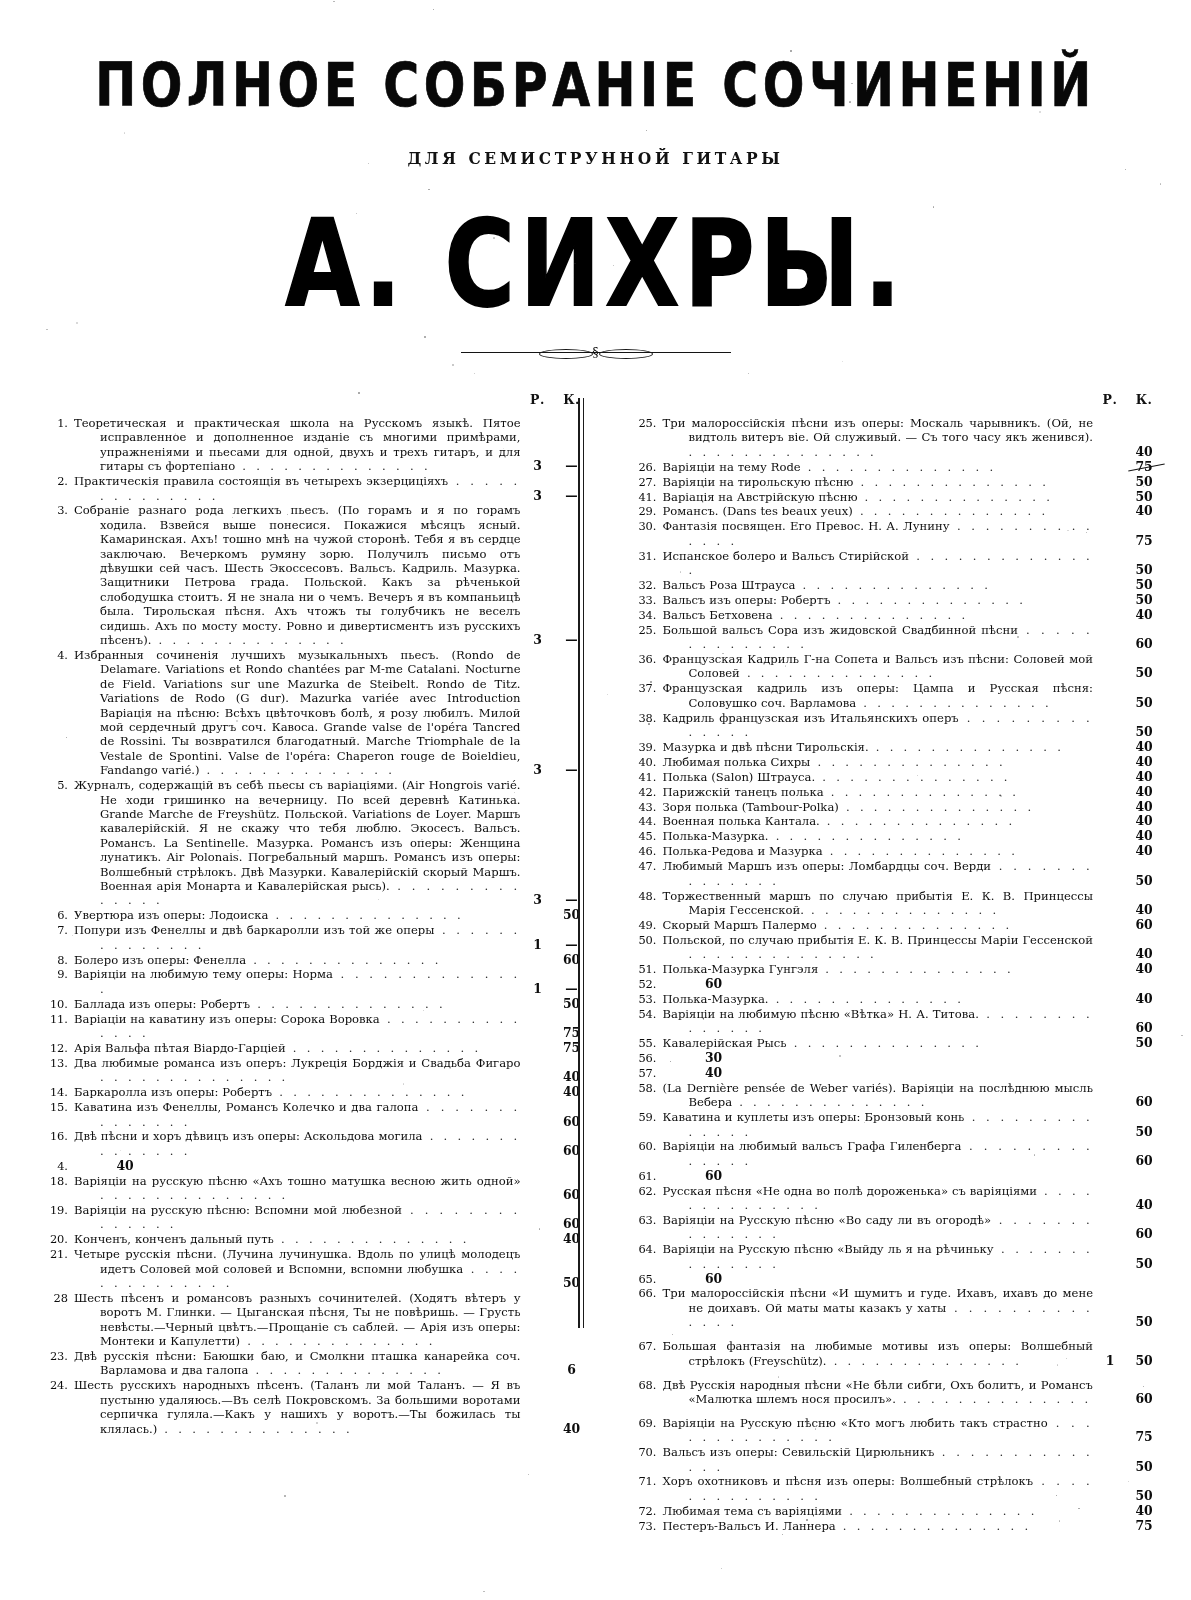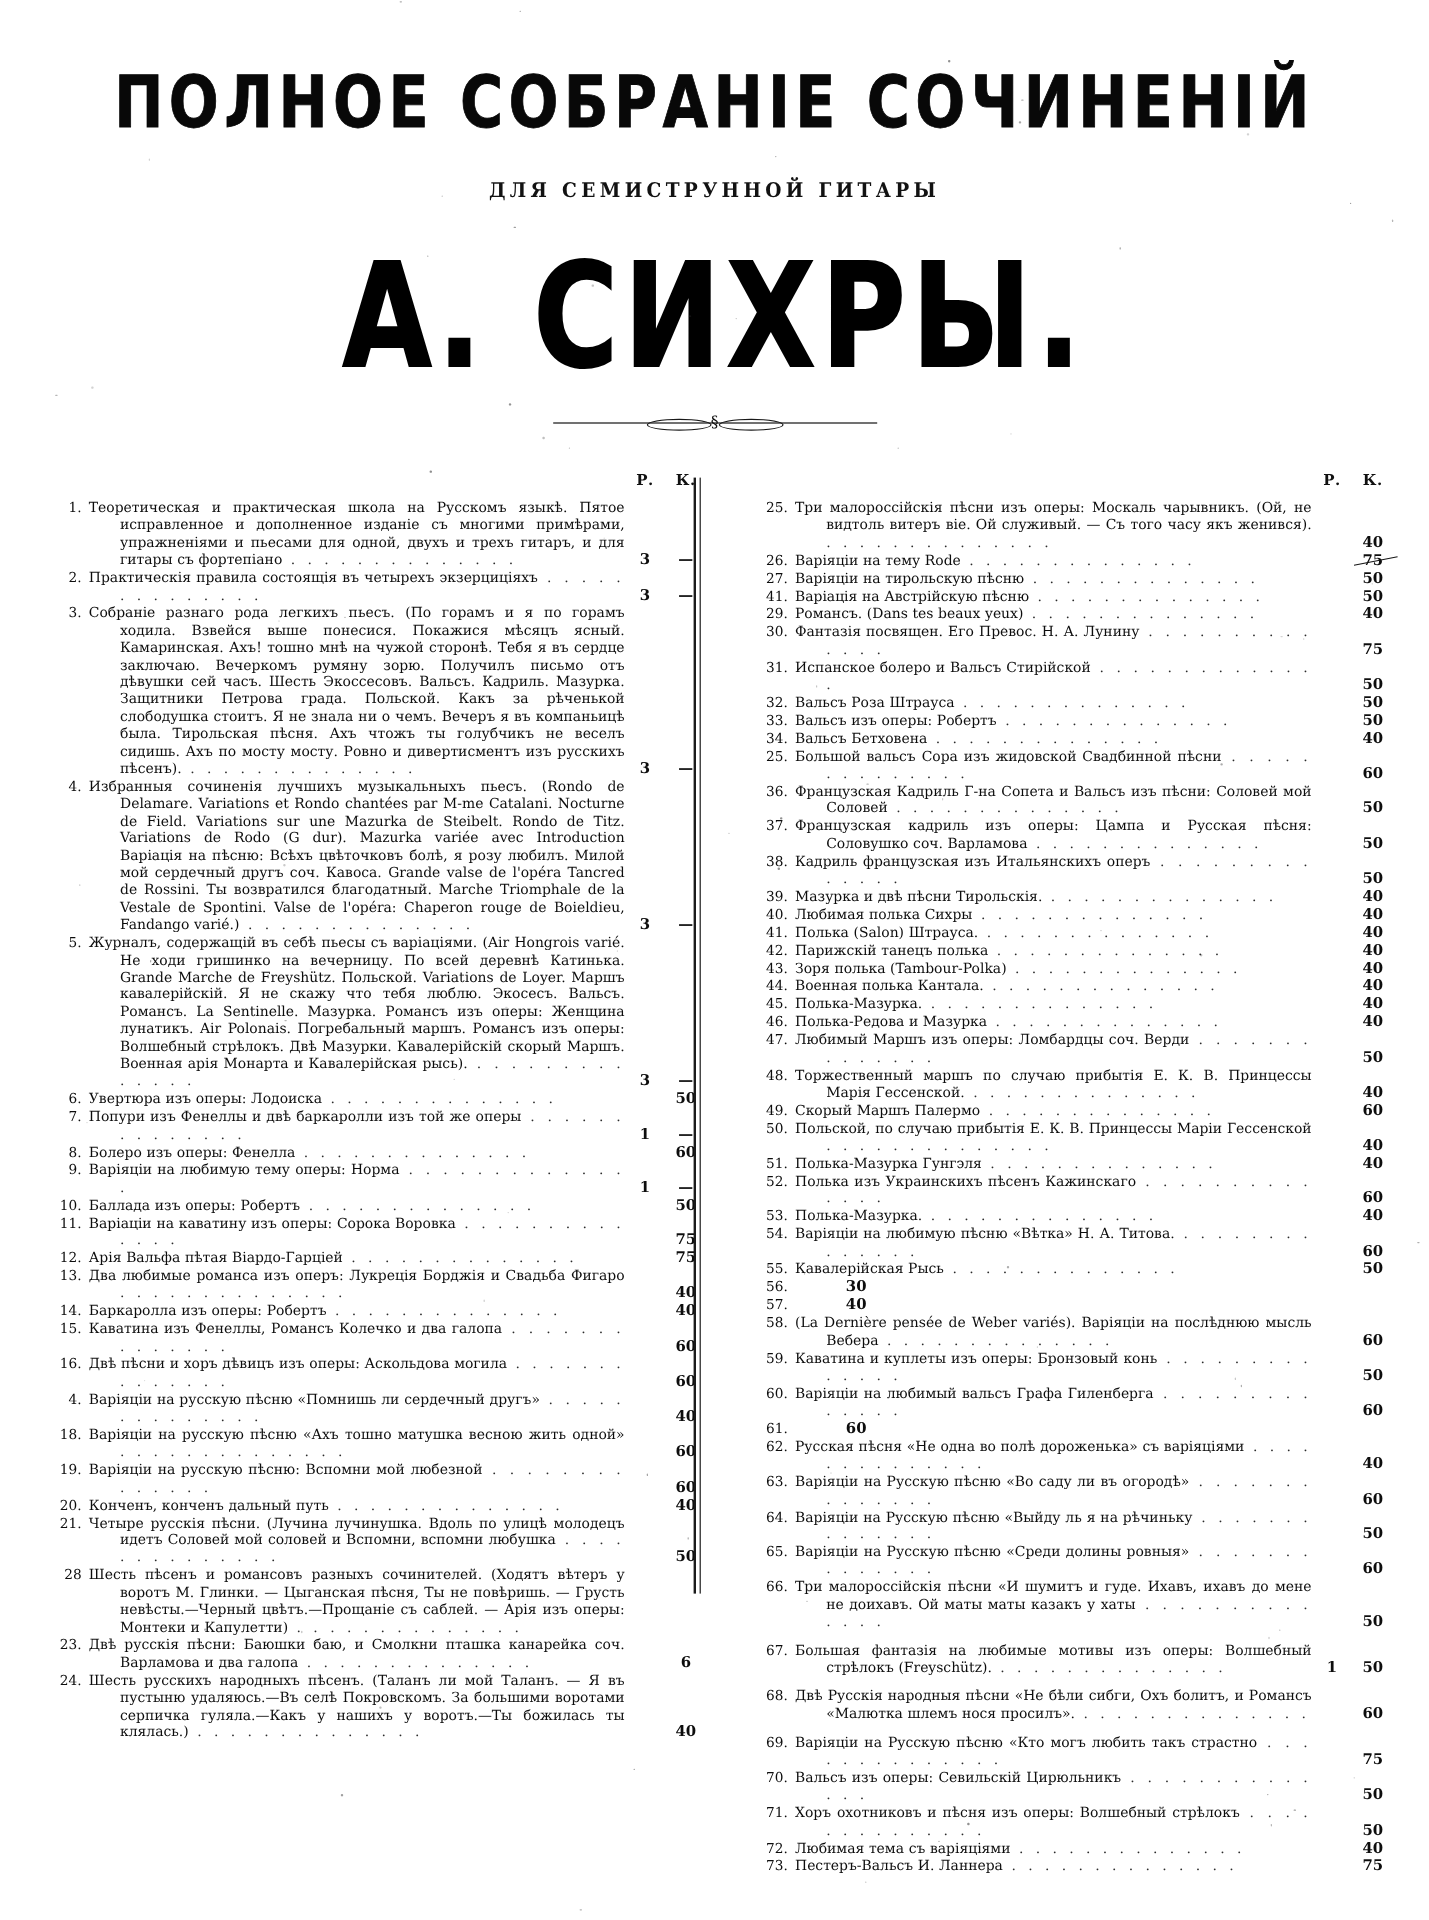--- a/index.html
+++ b/index.html
@@ -402,23 +402,20 @@
             <span class="body">
               <span class="txt">Двѣ пѣсни и хоръ дѣвицъ изъ оперы: Аскольдова могила<span class="leader"> . . . . . . . . . . . . . . </span></span>
             </span>
             <span class="price">
               <span class="rub"></span>
               <span class="kop">60</span>
             </span>
           </li>
           <li class="entry hang">
             <span class="num">4.</span>
-            <span class="body">
-              <span class="txt">Варіяціи на русскую пѣсню «Помнишь ли сердечный другъ»<span class="leader"> . . . . . . . . . . . . . . </span></span>
-            </span>
             <span class="price">
               <span class="rub"></span>
               <span class="kop">40</span>
             </span>
           </li>
           <li class="entry hang">
             <span class="num">18.</span>
             <span class="body">
               <span class="txt">Варіяціи на русскую пѣсню «Ахъ тошно матушка весною жить одной»<span class="leader"> . . . . . . . . . . . . . . </span></span>
             </span>
@@ -761,23 +758,20 @@
             <span class="body">
               <span class="txt">Полька-Мазурка Гунгэля<span class="leader"> . . . . . . . . . . . . . . </span></span>
             </span>
             <span class="price">
               <span class="rub"></span>
               <span class="kop">40</span>
             </span>
           </li>
           <li class="entry hang">
             <span class="num">52.</span>
-            <span class="body">
-              <span class="txt">Полька изъ Украинскихъ пѣсенъ Кажинскаго<span class="leader"> . . . . . . . . . . . . . . </span></span>
-            </span>
             <span class="price">
               <span class="rub"></span>
               <span class="kop">60</span>
             </span>
           </li>
           <li class="entry hang">
             <span class="num">53.</span>
             <span class="body">
               <span class="txt">Полька-Мазурка.<span class="leader"> . . . . . . . . . . . . . . </span></span>
             </span>
@@ -882,23 +876,20 @@
             <span class="body">
               <span class="txt">Варіяціи на Русскую пѣсню «Выйду ль я на рѣчиньку<span class="leader"> . . . . . . . . . . . . . . </span></span>
             </span>
             <span class="price">
               <span class="rub"></span>
               <span class="kop">50</span>
             </span>
           </li>
           <li class="entry hang">
             <span class="num">65.</span>
-            <span class="body">
-              <span class="txt">Варіяціи на Русскую пѣсню «Среди долины ровныя»<span class="leader"> . . . . . . . . . . . . . . </span></span>
-            </span>
             <span class="price">
               <span class="rub"></span>
               <span class="kop">60</span>
             </span>
           </li>
           <li class="entry hang">
             <span class="num">66.</span>
             <span class="body">
               <span class="txt">Три малороссійскія пѣсни «И шумитъ и гуде. Ихавъ, ихавъ до мене не доихавъ. Ой маты маты казакъ у хаты<span class="leader"> . . . . . . . . . . . . . . </span></span>
             </span>

